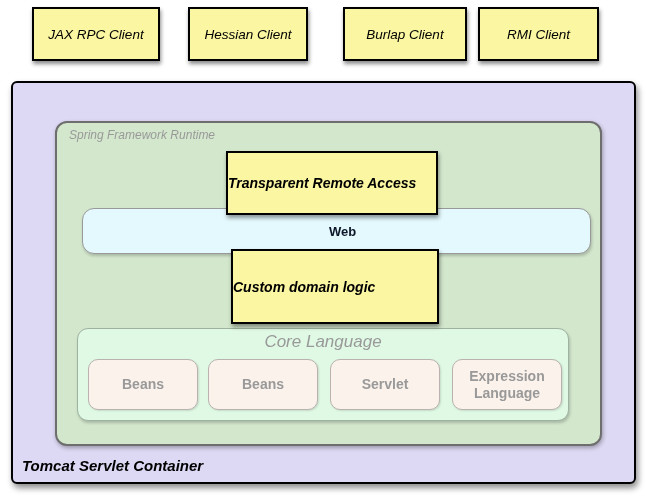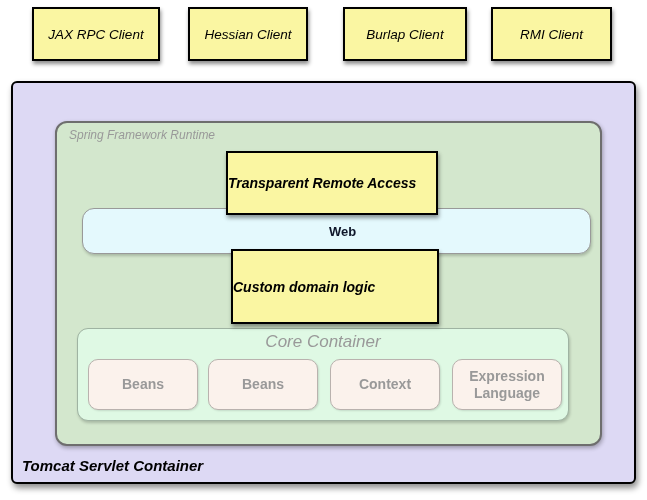--- a/index.html
+++ b/index.html
@@ -10,21 +10,21 @@
   .client-box{
     position:absolute;top:7px;height:54px;box-sizing:border-box;
     background:#FAF6A2;border:2px solid #000;
     display:flex;align-items:center;justify-content:center;
     font-style:italic;font-size:13.5px;color:#000;text-align:center;
     box-shadow:1px 3px 4px rgba(0,0,0,0.45);
   }
   .client-1{left:32px;width:128px;}
   .client-2{left:188px;width:120px;}
   .client-3{left:343px;width:124px;}
-  .client-4{left:491px;width:121px;}
+  .client-4{left:478px;width:121px;}
 
   
   .tomcat{
     position:absolute;left:11px;top:81px;width:625px;height:403px;box-sizing:border-box;
     background:#DDD9F4;border:2px solid #000;border-radius:6px;
     box-shadow:2px 4px 6px rgba(0,0,0,0.45);
   }
   .tomcat-label{
     position:absolute;left:9px;bottom:8px;
     font-weight:bold;font-style:italic;font-size:15px;color:#000;
@@ -109,29 +109,29 @@
   <div class="tomcat">
 
     <div class="spring">
       <div class="spring-title">Spring Framework Runtime</div>
 
       <div class="web-bar">
         <span>Web</span>
       </div>
 
       <div class="core">
-        <div class="core-title">Core Container</div>
+        <div class="core-title">Core Language</div>
         <div class="module-box module-1">
           <span>Beans</span>
         </div>
         <div class="module-box module-2">
           <span>Beans</span>
         </div>
         <div class="module-box module-3">
-          <span>Context</span>
+          <span>Servlet</span>
         </div>
         <div class="module-box module-4">
           <span>Expression Language</span>
         </div>
       </div>
 
       <div class="yellow-box tra-box">
         <span>Transparent Remote Access</span>
       </div>
       <div class="yellow-box cdl-box">

